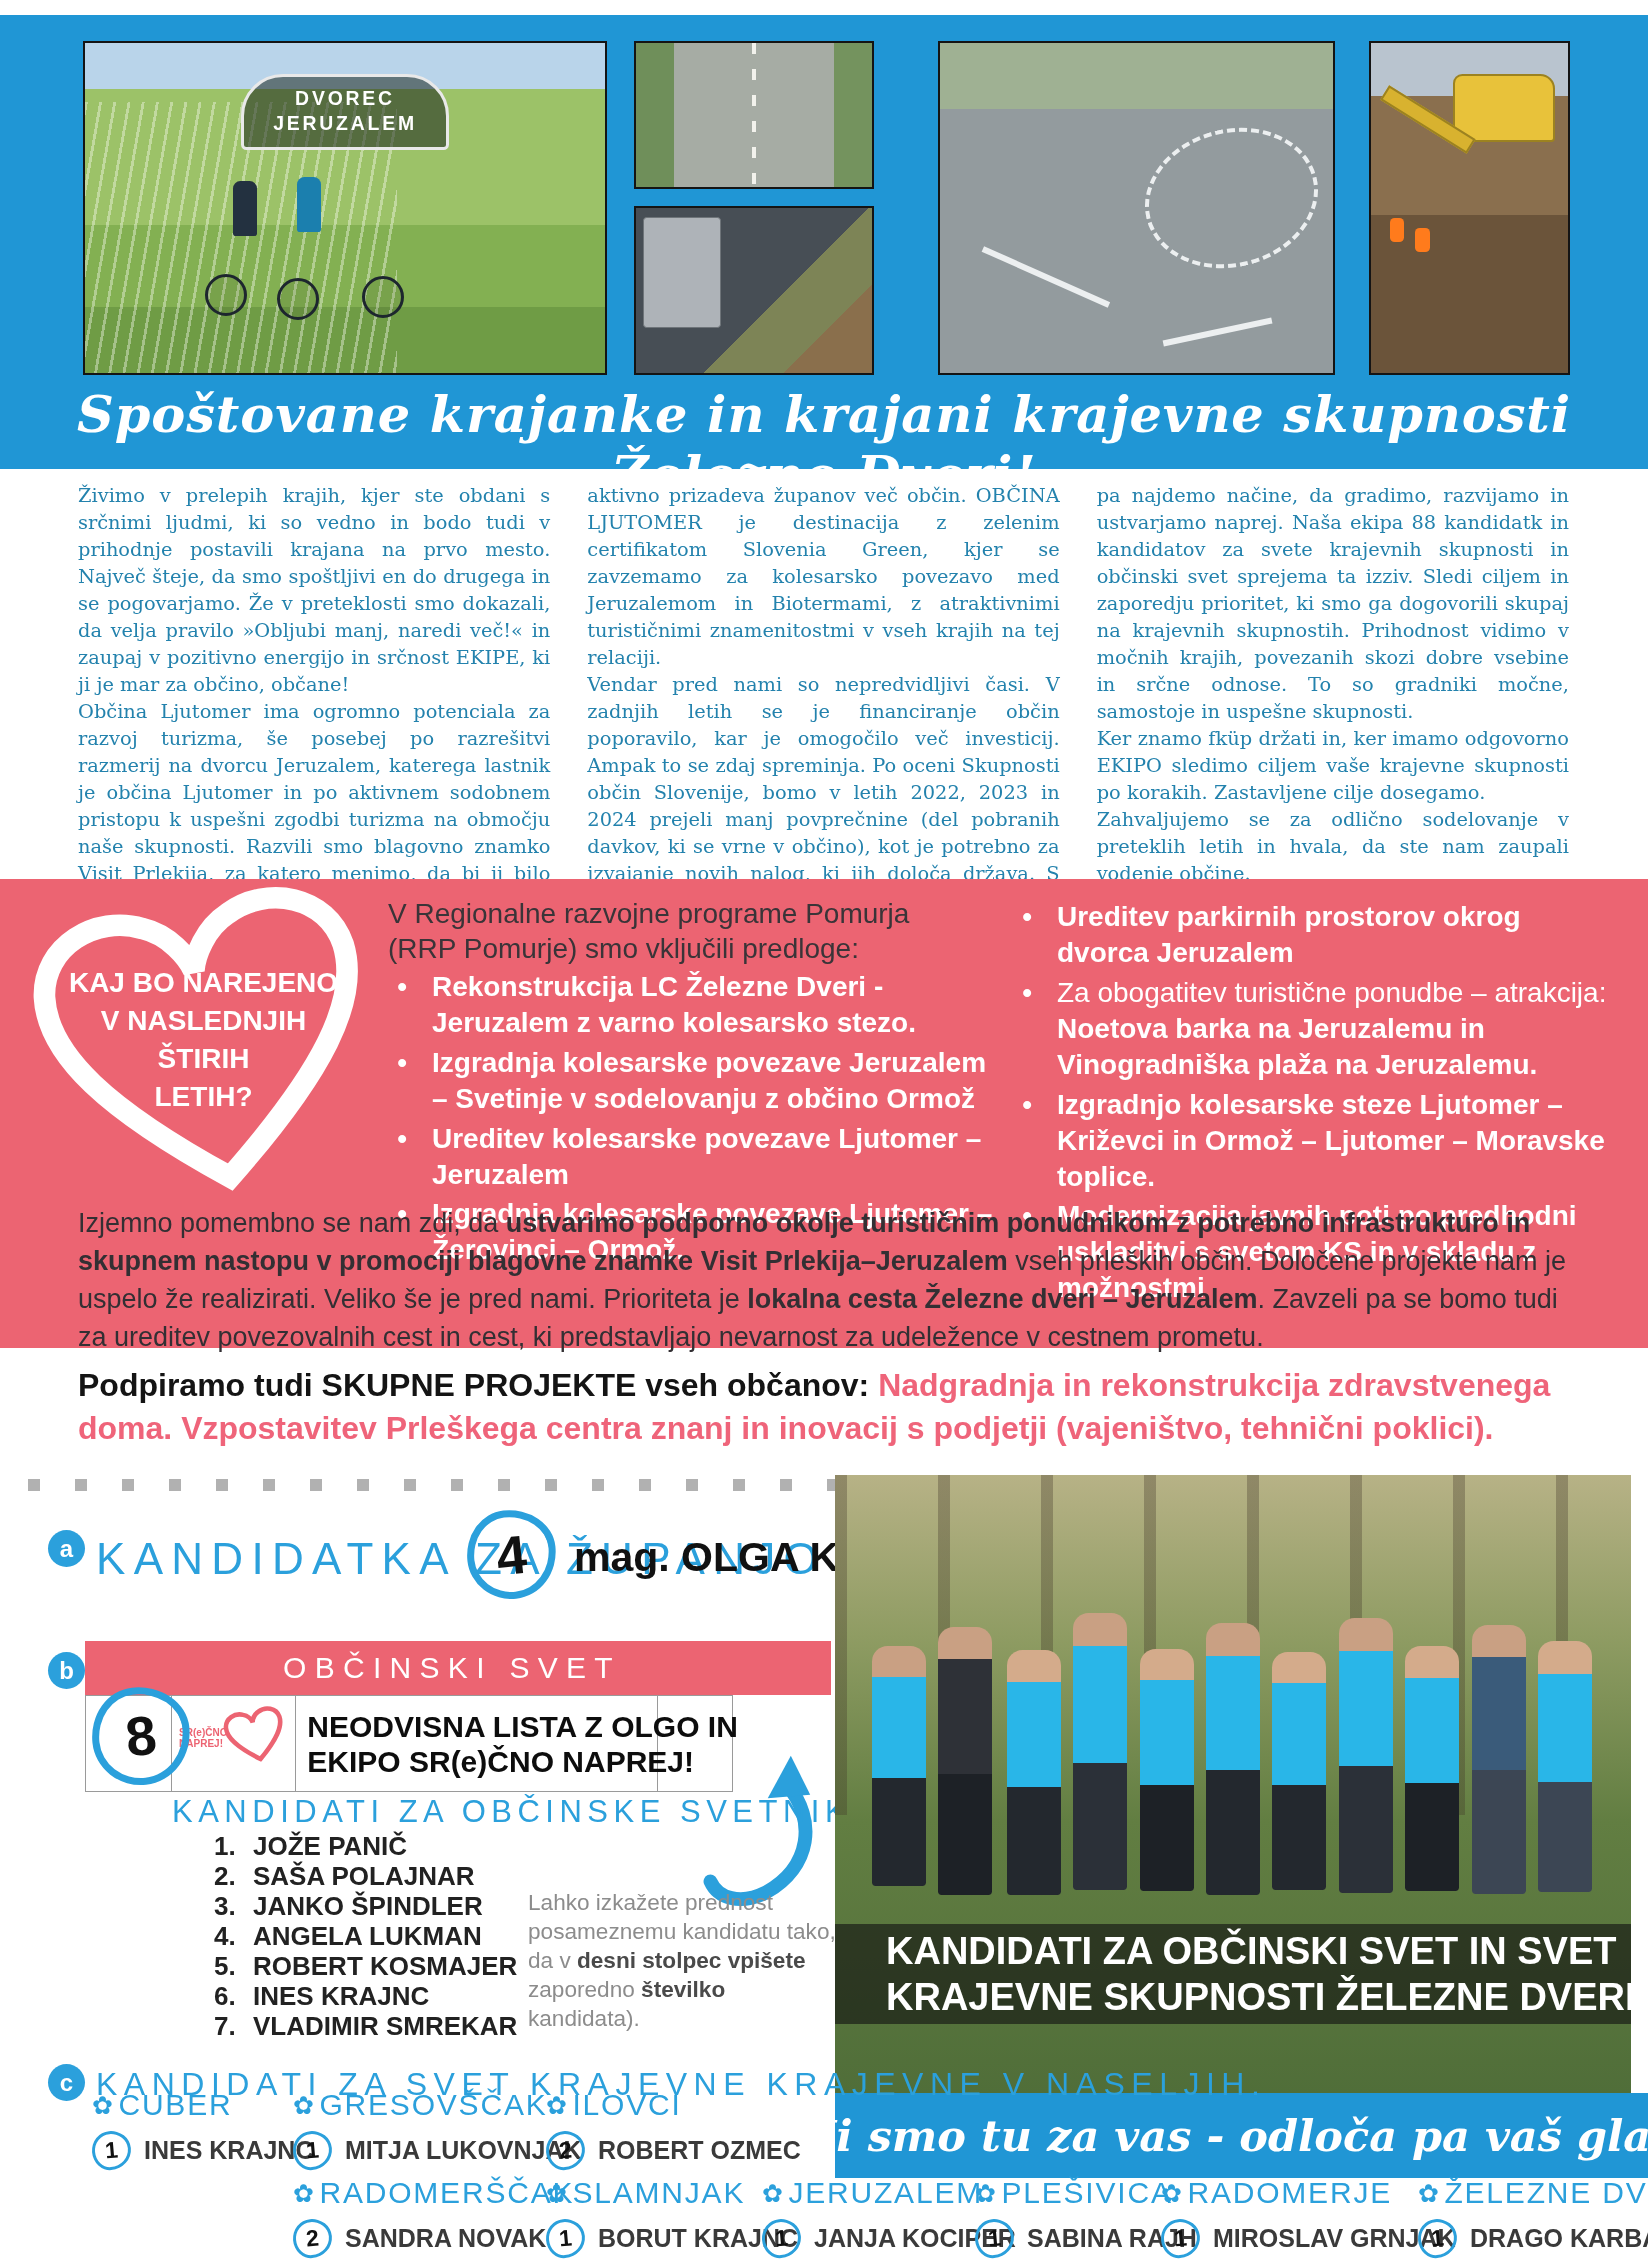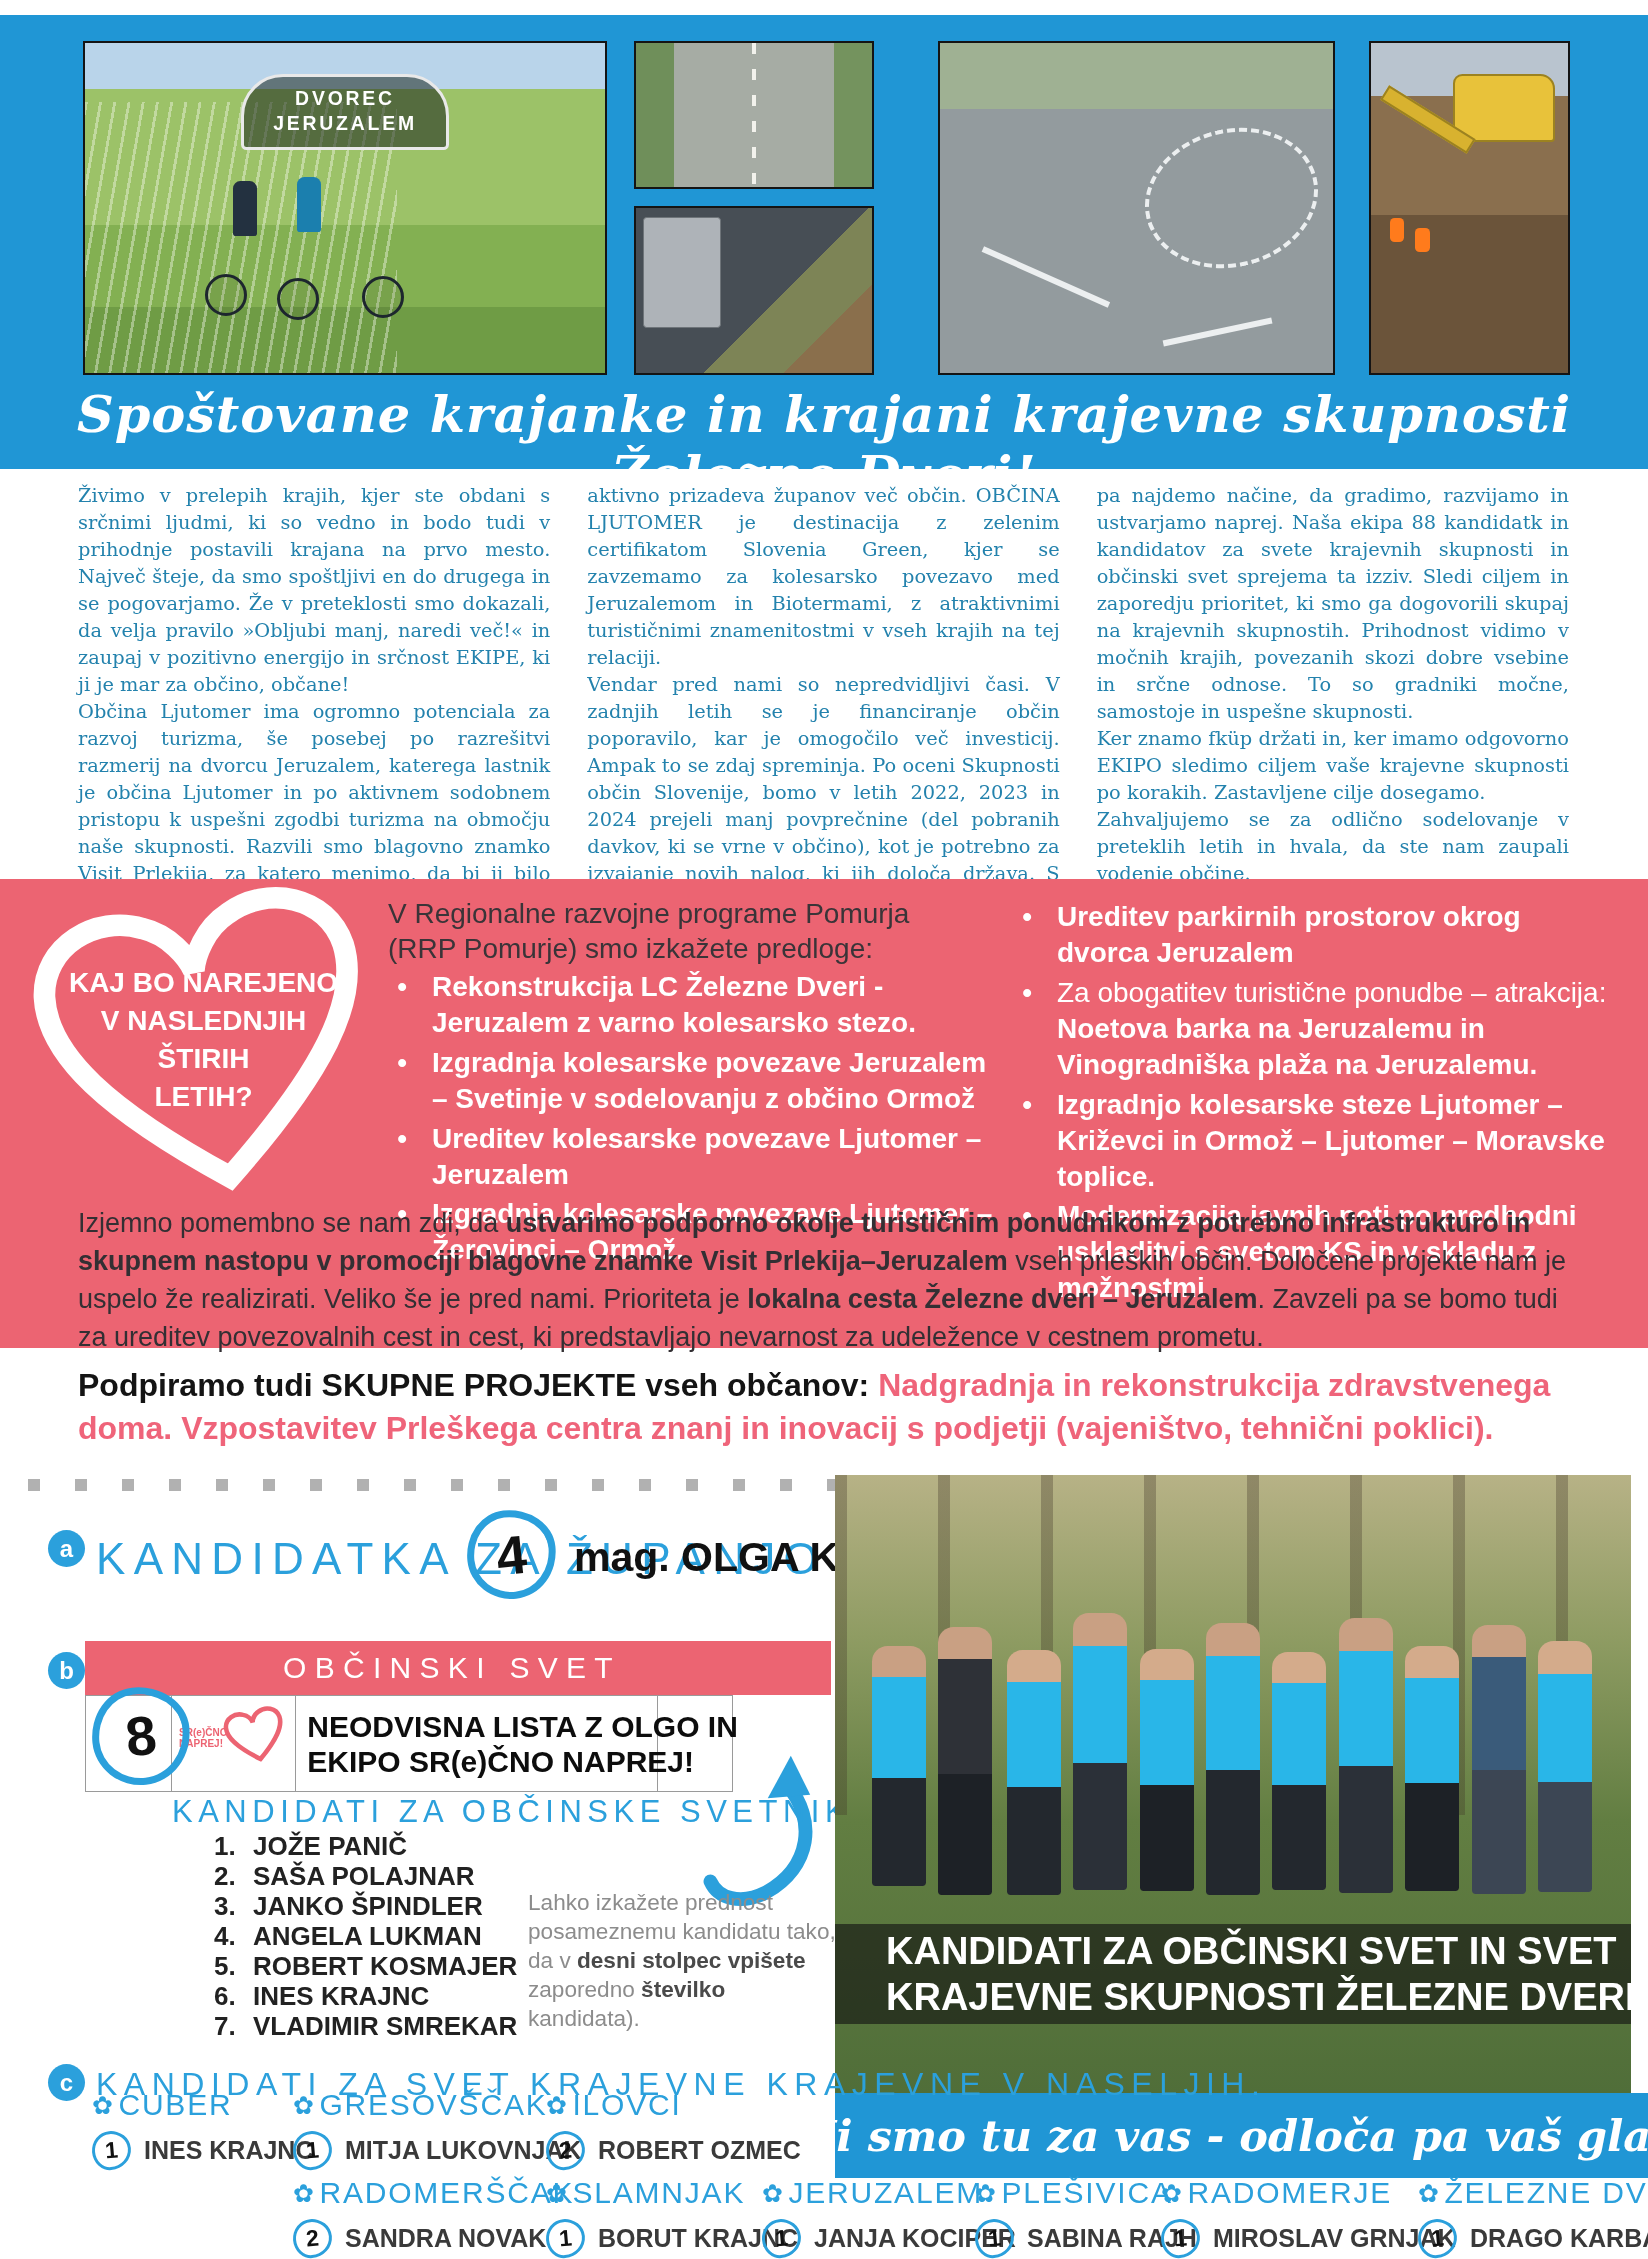--- a/index.html
+++ b/index.html
@@ -208,21 +208,21 @@
         <div>KAJ BO NAREJENO</div>
         <div>V NASLEDNJIH</div>
         <div>ŠTIRIH</div>
         <div>LETIH?</div>
       </div>
     </div>
 
     <div class="plan-mid">
       <div class="plan-intro">
         <div>V Regionalne razvojne programe Pomurja</div>
-        <div>(RRP Pomurje) smo izkažete predloge:</div>
+        <div>(RRP Pomurje) smo vključili predloge:</div>
       </div>
       <ul class="bullets">
         <li>Rekonstrukcija LC Železne Dveri - Jeruzalem z varno kolesarsko stezo.</li>
         <li>Izgradnja kolesarske povezave Jeruzalem – Svetinje v sodelovanju z občino Ormož</li>
         <li>Ureditev kolesarske povezave Ljutomer – Jeruzalem</li>
         <li>Izgradnja kolesarske povezave Ljutomer – Žerovinci – Ormož.</li>
       </ul>
     </div>
 
     <div class="plan-right">

